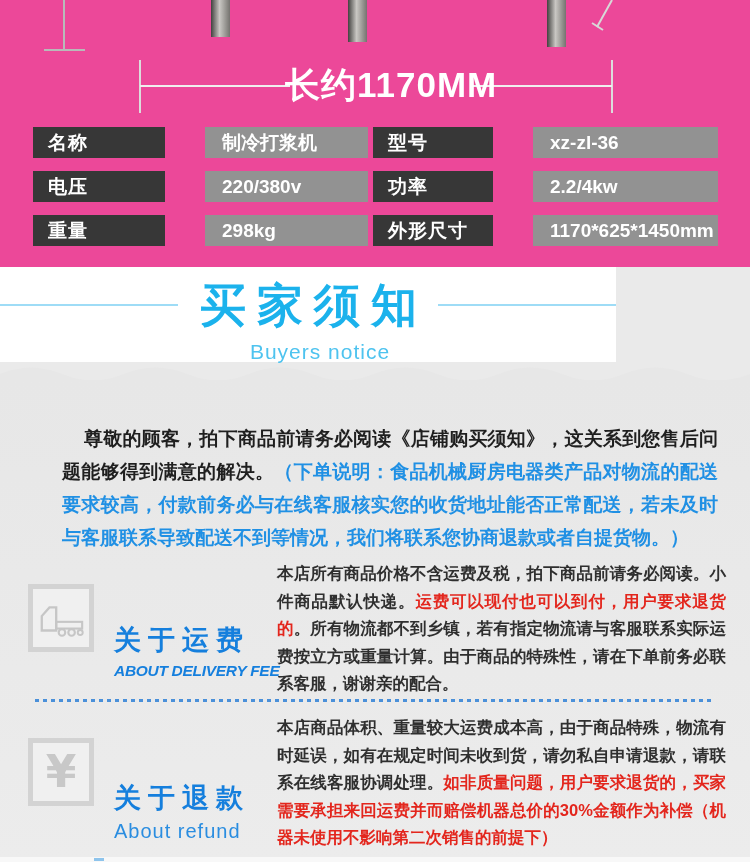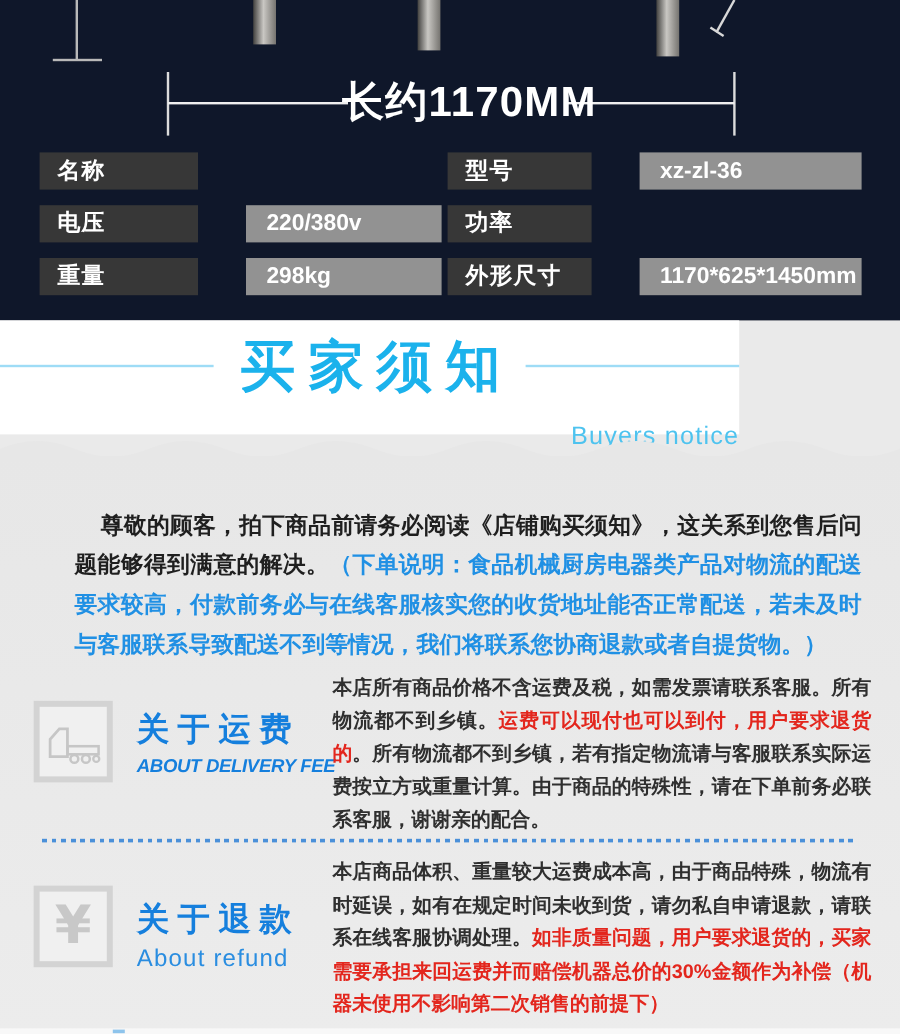--- a/index.html
+++ b/index.html
@@ -1,21 +1,21 @@
 <!DOCTYPE html>
 <html><head>
 <meta charset="utf-8">
 <style>
   * { margin:0; padding:0; box-sizing:border-box; }
   html,body { background:#fff; }
   body { font-family:"Liberation Sans","DejaVu Sans",sans-serif; }
   .page { position:relative; width:750px; height:862px; margin:0 auto; overflow:hidden; background:#eaeaea; }
 
   
-  .hero { position:absolute; top:0; left:0; width:750px; height:267px; background:#0f172a; }
+  .hero { position:absolute; top:0; left:0; width:750px; height:267px; background:#ec4899; }
   .leg { position:absolute; top:0; width:19px; background:linear-gradient(90deg,#42413f,#c9c7c3 45%,#75736f); }
   .leg1 { left:211px; height:37px; }
   .leg2 { left:348px; height:42px; }
   .leg3 { left:547px; height:47px; }
   .edge-vline { position:absolute; left:63px; top:0; width:2px; height:50px; background:#b9b9b9; }
   .edge-cap { position:absolute; left:44px; top:49px; width:41px; height:2px; background:#b9b9b9; }
   .pointer { position:absolute; left:588px; top:0; }
   .dim-tick { position:absolute; top:60px; width:2px; height:53px; background:#dcdcdc; }
   .dim-tick.left { left:139px; } .dim-tick.right { left:611px; }
   .dim-line { position:absolute; top:85px; height:2px; background:#efefef; }
@@ -34,40 +34,40 @@
   .tleft .spec-label { width:132px; } .tright .spec-label { width:120px; }
   .spec-value { flex:1; background:#929292; color:#fff; font-size:19px; font-weight:bold;
                 line-height:31px; padding-left:17px; }
 
   
   .notice-band { position:absolute; top:267px; left:0; width:616px; height:95px; background:#fff; }
   .band-title-row { display:flex; align-items:center; padding-top:13px; }
   .band-line { flex:1; height:2px; background:#9edcf6; }
   .band-title { color:#1bb2ec; font-size:46px; font-weight:bold; letter-spacing:11px;
                 margin:0 10px 0 22px; line-height:1.1; white-space:nowrap; }
-  .band-subtitle { text-align:right; color:#4ec3ef; font-size:21px; margin-top:21px; letter-spacing:1px;padding-left:24px; }
+  .band-subtitle { text-align:center; color:#4ec3ef; font-size:21px; margin-top:9px; letter-spacing:1px;padding-left:24px; }
   .wave { position:absolute; top:362px; left:0; width:750px; height:18px; display:block; }
 
   
   .gray-body { position:absolute; top:380px; left:0; width:750px; height:482px;
                background:linear-gradient(#e7e7e7,#ececec); }
   .intro { margin:42px 32px 0 62px; font-size:19px; font-weight:bold; line-height:33px;
            color:#1f1f1f; text-align:justify; text-indent:22px; word-break:break-all; }
   .intro .note { color:#2090e4; }
 
   .section-row { position:relative; margin-top:6px; }
   .row-delivery { height:137px; }
   .row-refund { height:150px; margin-top:10px; }
   .sec-icon-box { position:absolute; left:28px; width:66px; height:68px;
                   border:5px solid #d3d3d3; background:#f0f0f0;
                   display:flex; align-items:center; justify-content:center; }
   .yen-glyph { color:#c8c8c8; font-size:44px; font-weight:bold; line-height:1;
                font-family:"DejaVu Sans",sans-serif; }
   .sec-titles { position:absolute; left:114px; }
-  .sec-title { color:#157fdd; font-size:27px; font-weight:bold; letter-spacing:7px; white-space:nowrap; }
+  .sec-title { color:#157fdd; font-size:27px; font-weight:bold; letter-spacing:7px; white-space:nowrap;margin-top:32px; }
   .sec-subtitle-caps { color:#157fdd; font-size:15.5px; font-weight:bold; letter-spacing:-0.3px;
                        margin-top:4px; white-space:nowrap;font-style:italic; }
   .sec-subtitle-plain { color:#2a8de0; font-size:20px; margin-top:4px; letter-spacing:1px; white-space:nowrap; }
   .sec-text { position:absolute; left:277px; right:24px; top:0; font-size:16.5px; line-height:27.5px;
               color:#2f2f2f; font-weight:600; text-align:justify; word-break:break-all; }
   .sec-text .red { color:#e3261d; }
   .row-refund .sec-text { top:2px; }
   .row-delivery .sec-icon-box { top:24px; } .row-delivery .sec-titles { top:30px; }
   .row-refund .sec-icon-box { top:26px; } .row-refund .sec-titles { top:36px; }
 
@@ -94,38 +94,40 @@
     </svg>
     <div class="dim-tick left"></div>
     <div class="dim-tick right"></div>
     <div class="dim-line left"></div>
     <div class="dim-line right"></div>
     <div class="dim-label">长约1170MM</div>
 
     <div class="spec-table tleft">
       <div class="spec-row">
         <div class="spec-label">名称</div>
+        <div class="spec-value">制冷打浆机</div>
       </div>
       <div class="spec-row">
         <div class="spec-label">电压</div>
         <div class="spec-value">220/380v</div>
       </div>
       <div class="spec-row">
         <div class="spec-label">重量</div>
         <div class="spec-value">298kg</div>
       </div>
     </div>
 
     <div class="spec-table tright">
       <div class="spec-row">
         <div class="spec-label">型号</div>
         <div class="spec-value">xz-zl-36</div>
       </div>
       <div class="spec-row">
         <div class="spec-label">功率</div>
+        <div class="spec-value">2.2/4kw</div>
       </div>
       <div class="spec-row">
         <div class="spec-label">外形尺寸</div>
         <div class="spec-value">1170*625*1450mm</div>
       </div>
     </div>
   </div>
 
   <div class="notice-band">
     <div class="band-title-row">
@@ -151,21 +153,21 @@
           <rect x="21" y="27" width="27" height="7" fill="none" stroke="#c6c6c6" stroke-width="2.2"></rect>
           <circle cx="27" cy="38" r="3.4" fill="none" stroke="#c6c6c6" stroke-width="2.2"></circle>
           <circle cx="37" cy="38" r="3.4" fill="none" stroke="#c6c6c6" stroke-width="2.2"></circle>
           <circle cx="46" cy="38" r="2.6" fill="none" stroke="#c6c6c6" stroke-width="2"></circle>
         </svg>
       </div>
       <div class="sec-titles">
         <div class="sec-title">关于运费</div>
         <div class="sec-subtitle-caps">ABOUT DELIVERY FEE</div>
       </div>
-      <div class="sec-text"><span>本店所有商品价格不含运费及税，如需发票请联系客服。所有物流都不到乡镇。</span><span class="red">运费可以现付也可以到付，用户要求退货的</span><span>。所有物流都不到乡镇，若有指定物流请与客服联系实际运费按立方或重量计算。由于商品的特殊性，请在下单前务必联系客服，谢谢亲的配合。</span></div>
+      <div class="sec-text"><span>本店所有商品价格不含运费及税，拍下商品前请务必阅读。小件商品默认快递。</span><span class="red">运费可以现付也可以到付，用户要求退货的</span><span>。所有物流都不到乡镇，若有指定物流请与客服联系实际运费按立方或重量计算。由于商品的特殊性，请在下单前务必联系客服，谢谢亲的配合。</span></div>
     </div>
 
     <div class="dashed-divider"></div>
 
     <div class="section-row row-refund">
       <div class="sec-icon-box">
         <div class="yen-glyph">¥</div>
       </div>
       <div class="sec-titles">
         <div class="sec-title">关于退款</div>

